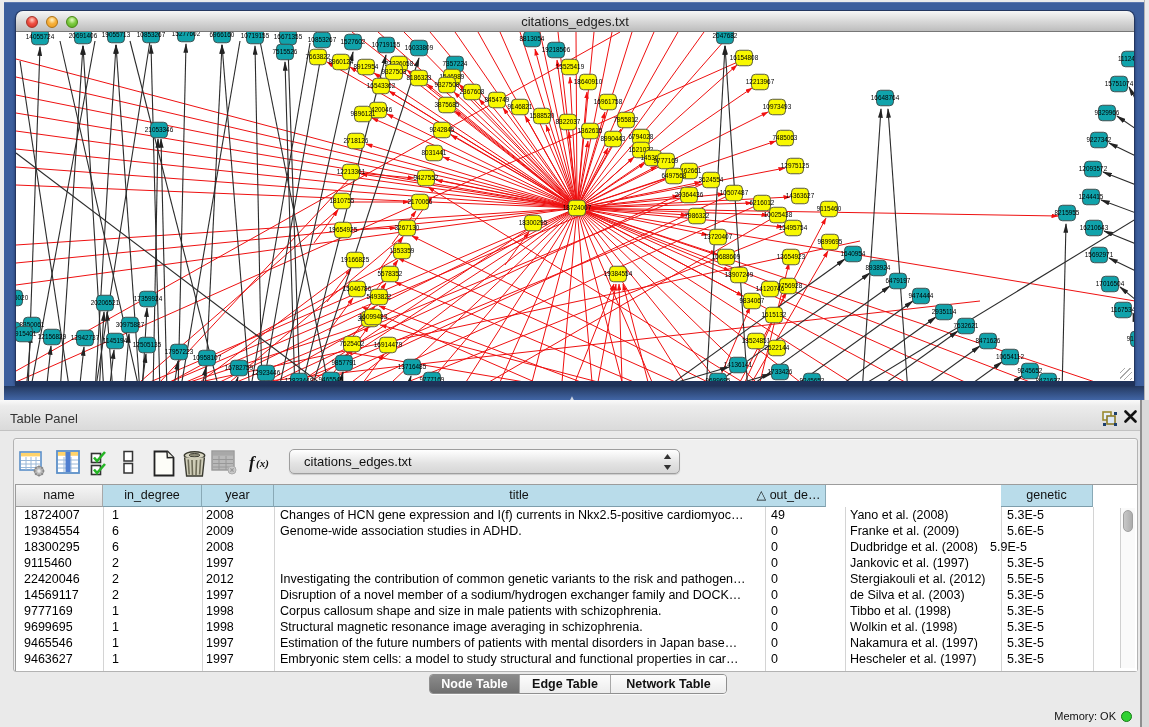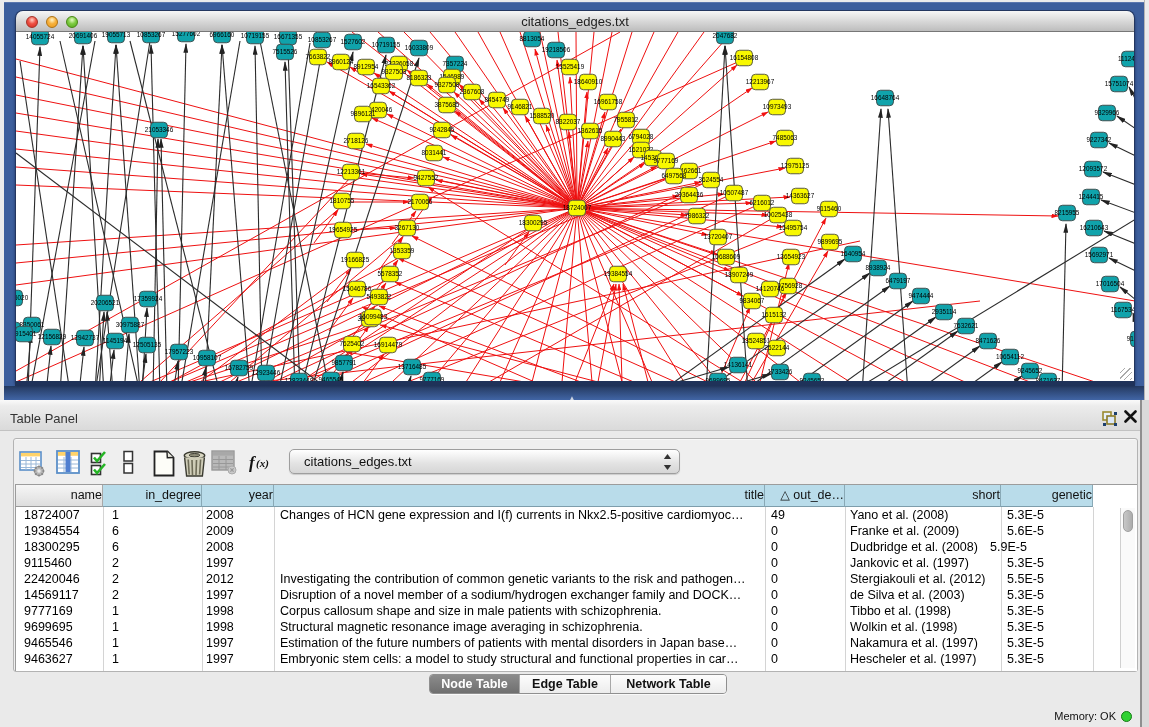--- a/index.html
+++ b/index.html
@@ -17,21 +17,21 @@
 #grip{position:absolute;right:2px;bottom:2px;width:12px;height:12px;background:repeating-linear-gradient(135deg,transparent 0 3px,#aaa 3px 4px)}
 svg .r{stroke:#ee1010;stroke-width:1;fill:none}
 svg .b{stroke:#2b2b2b;stroke-width:1.1;fill:none}
 svg .nl{font-family:"Liberation Sans",sans-serif;font-size:6.4px;fill:#000;text-anchor:middle}
 #splitcaret{position:absolute;left:568px;top:395px;color:#cdd4e2;font-size:8px;line-height:8px}
 #panel{position:absolute;left:0;top:400px;width:1149px;height:327px;background:#eaeaea}
 #phead{position:absolute;left:0;top:0;width:1149px;height:31px;background:linear-gradient(#fafafa,#ececec 20%,#dadada);border-bottom:1px solid #c2c2c2}
 #phead .pt{position:absolute;left:10px;top:11px;font-size:13px;color:#333}
 #pbox{position:absolute;left:13px;top:38px;width:1125px;height:234px;border:1px solid #b3b3b3;border-radius:3px;background:#efefef;box-shadow:inset 0 1px 0 #f8f8f8}
 #tblwrap{position:absolute;left:15px;top:84px;width:1122px;height:187px;background:#fff;border:1px solid #9c9c9c;border-right:none;border-bottom:none}
-.th{position:absolute;top:0;height:22px;background:#b9dcea;border-right:1px solid #89a9b6;border-bottom:1px solid #7d9dab;font-size:12.5px;color:#111;text-align:right;line-height:21px}
+.th{position:absolute;top:0;height:22px;background:#b9dcea;border-right:1px solid #89a9b6;border-bottom:1px solid #7d9dab;font-size:12.5px;color:#111;text-align:center;line-height:21px}
 .th0{background:linear-gradient(#f6f6f6,#dedede);border-right:1px solid #a8a8a8;border-bottom:1px solid #9a9a9a}
 .tr{position:absolute;left:0;width:1077px;height:16px}
 .td{position:absolute;top:0;height:16px;font-size:12.5px;line-height:15px;color:#000;white-space:nowrap;overflow:hidden}
 .gv{position:absolute;top:22px;bottom:0;width:1px;background:#d4d4d4}
 #vscroll{position:absolute;left:1104px;top:23px;width:15px;height:160px;background:#fafafa;border-left:1px solid #d0d0d0}
 #vthumb{position:absolute;left:2px;top:2px;width:10px;height:22px;background:linear-gradient(90deg,#c8c8c8,#adadad);border-radius:6px;border:1px solid #a0a0a0}
 #seg{position:absolute;left:429px;top:274px;height:20px;display:flex;border:1px solid #8f8f8f;border-radius:4px;overflow:hidden;box-shadow:0 1px 0 rgba(255,255,255,.7)}
 .sg{height:100%;font-size:12.5px;font-weight:bold;text-align:center;line-height:19px;background:linear-gradient(#fdfdfd,#ececec);color:#111;border-right:1px solid #a8a8a8}
 .sg.on{background:linear-gradient(#8c8c8c,#6f6f6f);color:#fff}
 #memtxt{position:absolute;right:33px;top:310px;font-size:11px;color:#111}
@@ -638,22 +638,21 @@
 <svg style="position:absolute;right:7px;top:4px" width="9" height="16" viewBox="0 0 9 16">
           <path d="M4.5 0 L8.2 5 H0.8 z" fill="#333"></path>
           <path d="M4.5 16 L8.2 11 H0.8 z" fill="#333"></path>
         </svg>
 </div>
   <div id="tblwrap">
     <div class="th th0" style="left:0px;width:87px">name</div>
         <div class="th" style="left:87px;width:99px">in_degree</div>
         <div class="th" style="left:186px;width:72px">year</div>
         <div class="th" style="left:258px;width:491px">title</div>
-        <div class="th" style="left:749px;width:80px;text-align:right;padding-left:6px">△ out_de…</div>
-        <div class="th" style="left:829px;width:156px">short</div>
+        <div class="th" style="left:730px;width:80px;text-align:center;padding-left:6px">△ out_de…</div>
         <div class="th" style="left:985px;width:92px">genetic</div>
     <div class="gv" style="left:87px"></div>
         <div class="gv" style="left:186px"></div>
         <div class="gv" style="left:258px"></div>
         <div class="gv" style="left:749px"></div>
         <div class="gv" style="left:829px"></div>
         <div class="gv" style="left:985px"></div>
         <div class="gv" style="left:1077px"></div>
     <div class="tr" style="top:23px">
           <div class="td" style="left:8px;width:79px">18724007</div>
@@ -661,20 +660,21 @@
           <div class="td" style="left:190px;width:68px">2008</div>
           <div class="td" style="left:264px;width:485px">Changes of HCN gene expression and I(f) currents in Nkx2.5-positive cardiomyoc…</div>
           <div class="td" style="left:755px;width:74px">49</div>
           <div class="td" style="left:834px;width:151px">Yano et al. (2008)</div>
           <div class="td" style="left:991px;width:86px">5.3E-5</div>
         </div>
 <div class="tr" style="top:39px">
           <div class="td" style="left:8px;width:79px">19384554</div>
           <div class="td" style="left:96px;width:90px">6</div>
           <div class="td" style="left:190px;width:68px">2009</div>
+          <div class="td" style="left:264px;width:485px">Genome-wide association studies in ADHD.</div>
           <div class="td" style="left:755px;width:74px">0</div>
           <div class="td" style="left:834px;width:151px">Franke et al. (2009)</div>
           <div class="td" style="left:991px;width:86px">5.6E-5</div>
         </div>
 <div class="tr" style="top:55px">
           <div class="td" style="left:8px;width:79px">18300295</div>
           <div class="td" style="left:96px;width:90px">6</div>
           <div class="td" style="left:190px;width:68px">2008</div>
           <div class="td" style="left:755px;width:74px">0</div>
           <div class="td" style="left:834px;width:151px">Dudbridge et al. (2008)</div>

